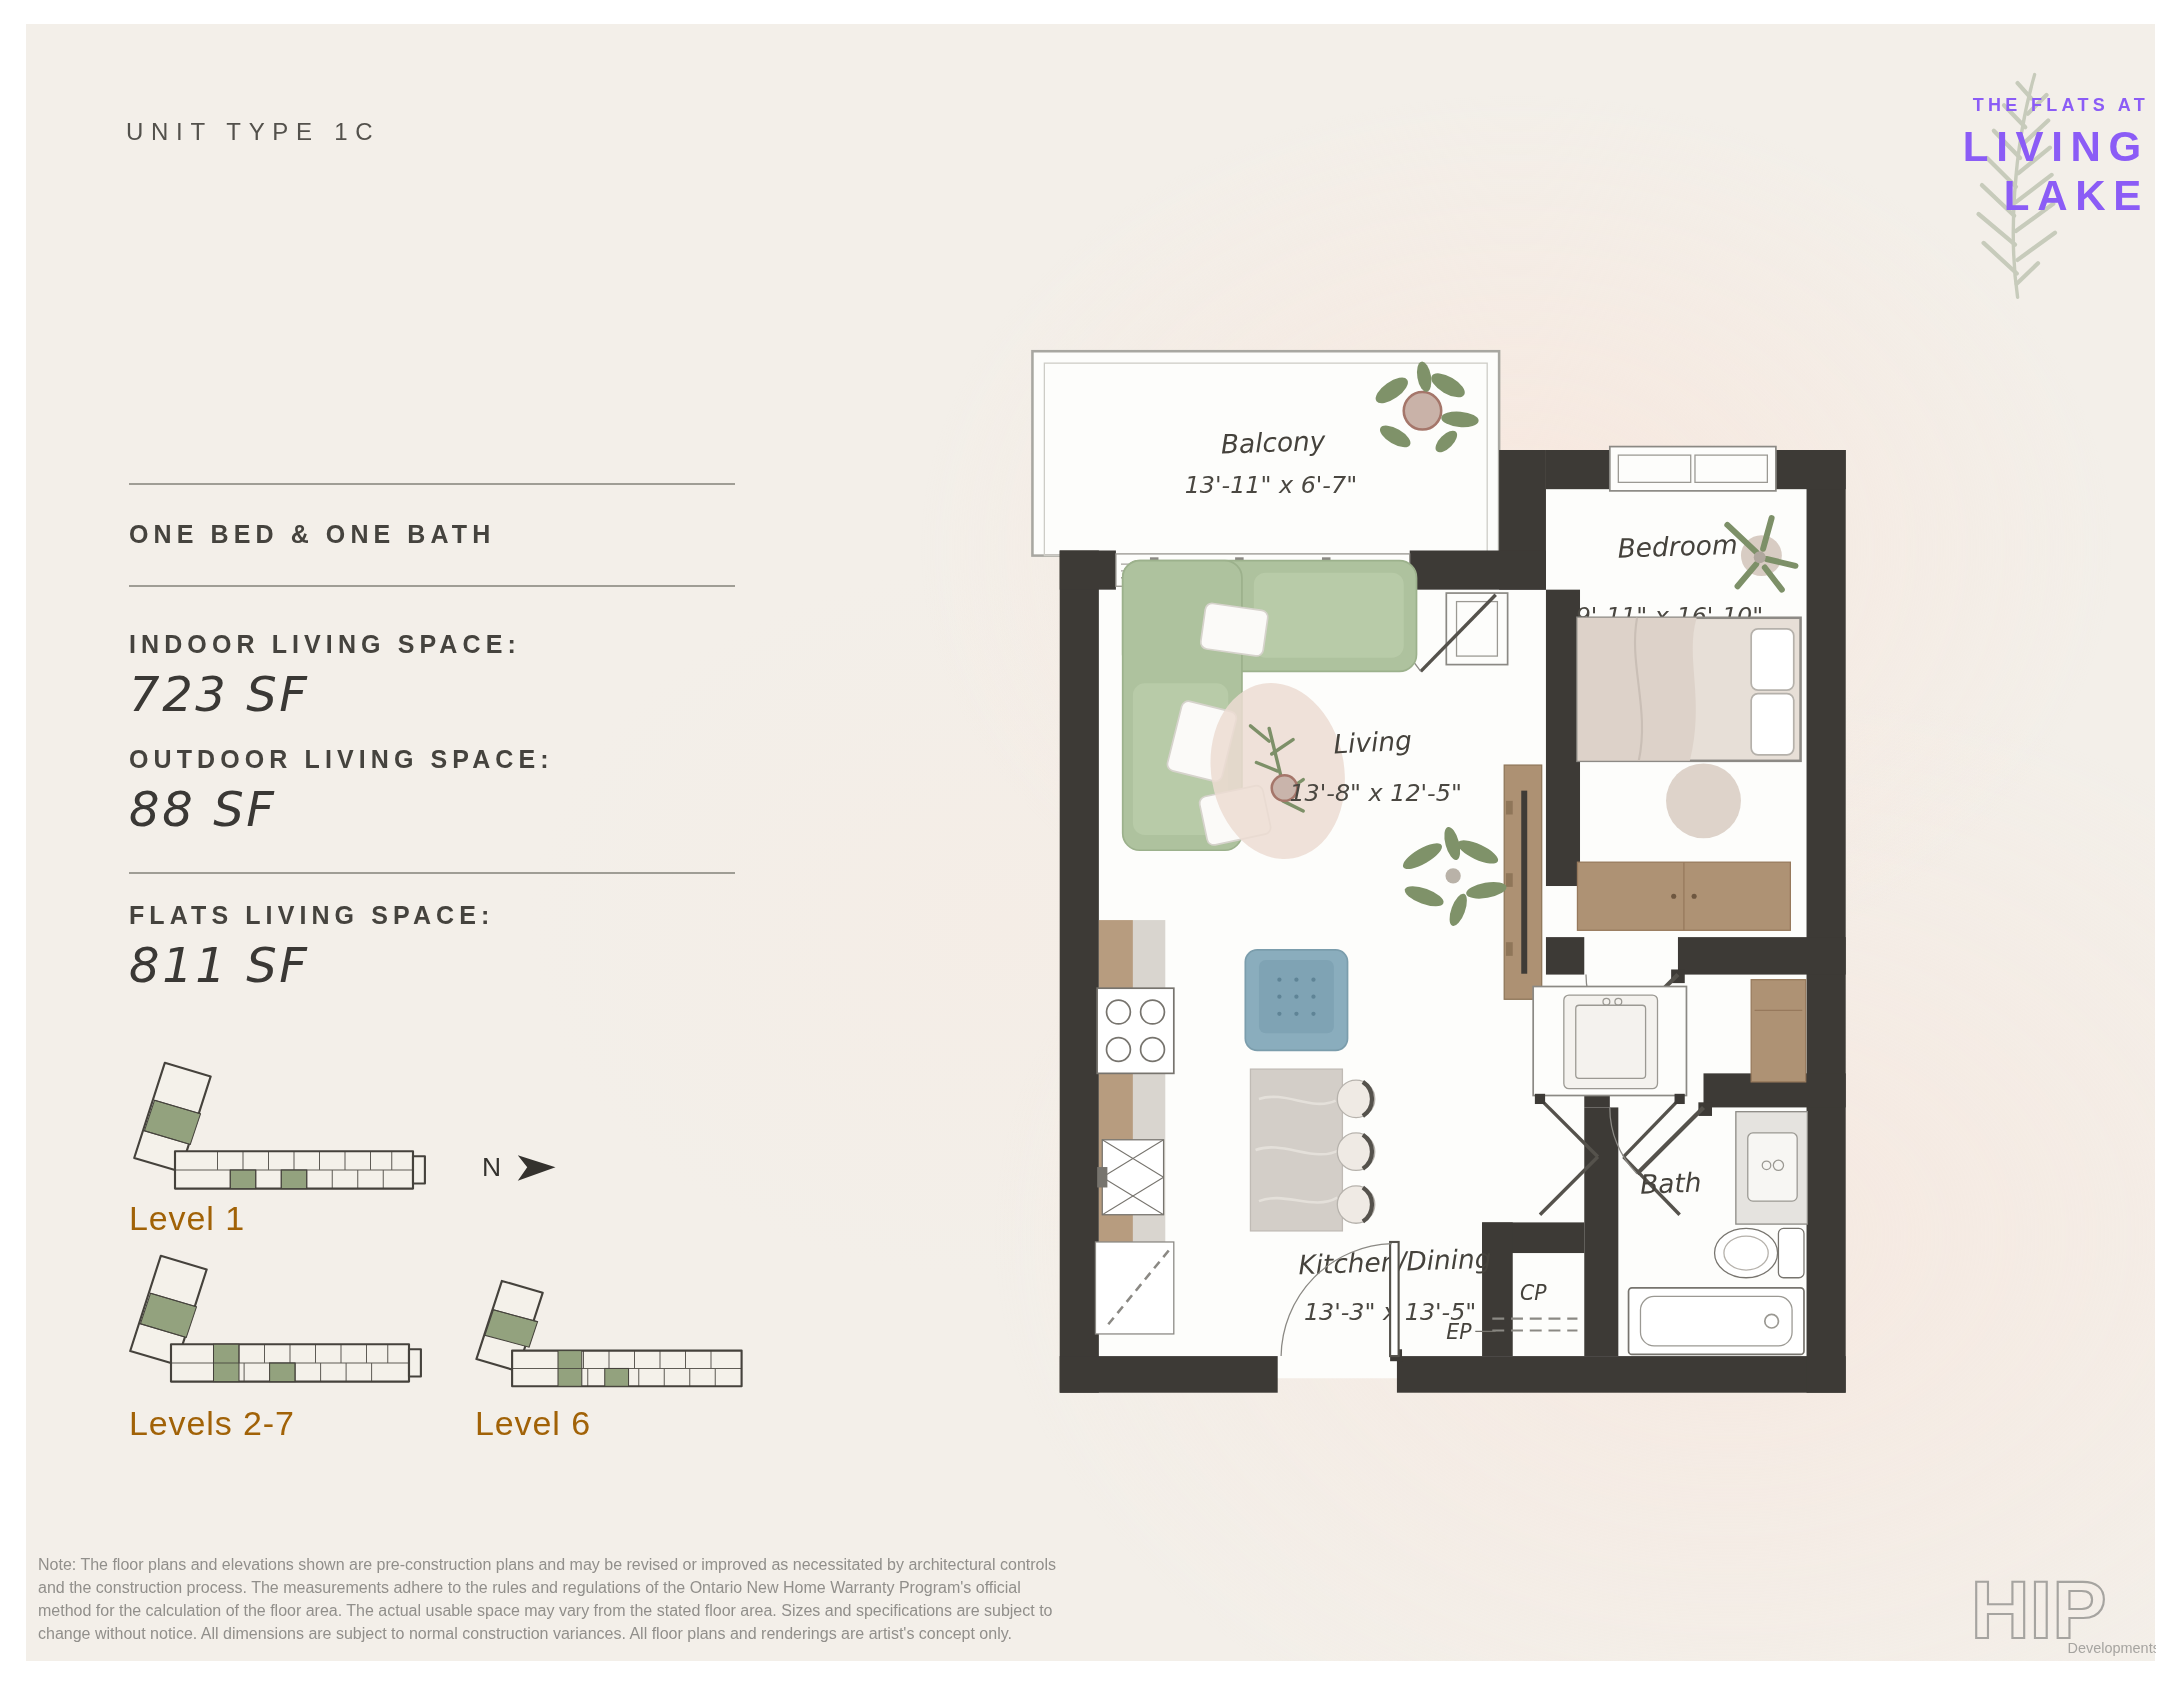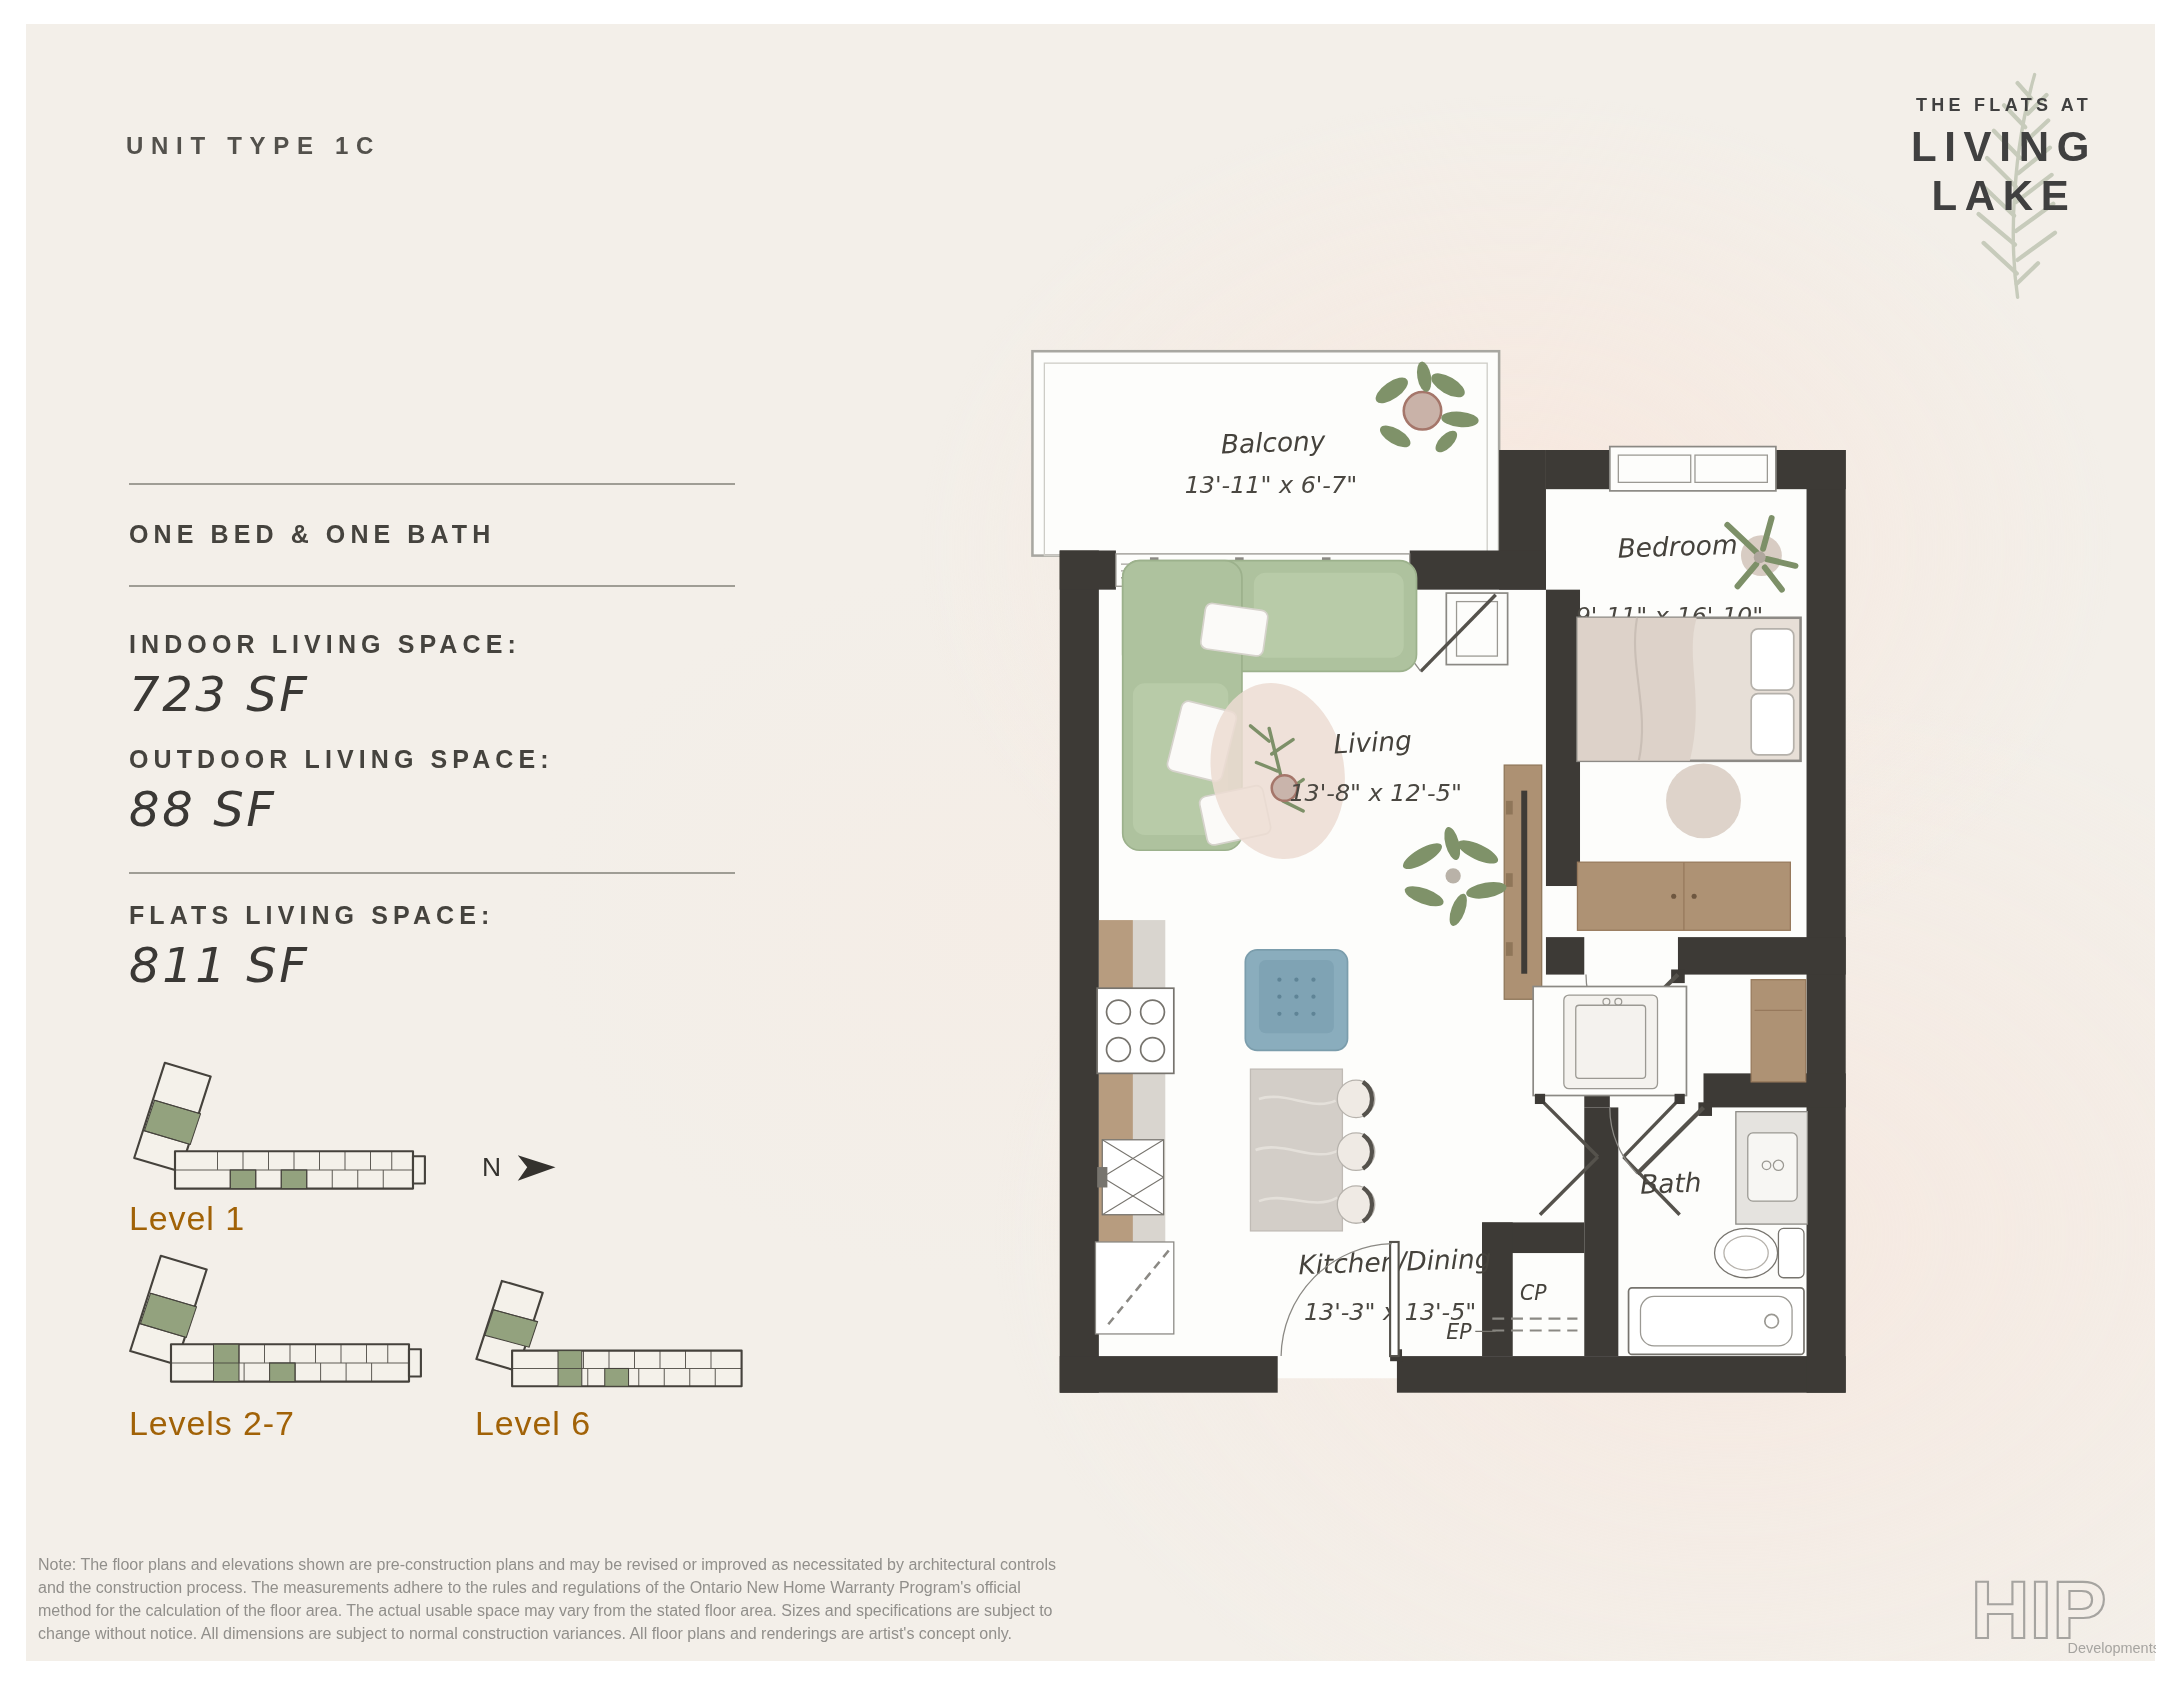--- a/index.html
+++ b/index.html
@@ -13,39 +13,39 @@
       radial-gradient(681px 511px at 46% 55%, rgba(246,235,227,.5), rgba(246,235,227,0) 70%);}
   .abs{position:absolute;}
   .unit-type{font-size:24px;letter-spacing:7.7px;color:#53514c;}
   .title{font-size:83px;font-weight:bold;letter-spacing:0px;color:#2c2b27;}
   .divider{height:1.7px;background:#8a887f;opacity:.8;}
   .h-label{font-size:25px;font-weight:bold;letter-spacing:5.1px;color:#45433e;}
   .script{font-family:"DejaVu Sans",sans-serif;font-style:italic;font-size:48px;
           letter-spacing:2.6px;color:#3a3835;}
   .lvl-label{font-size:34px;color:#a16207;letter-spacing:0.9px;}
   .north-n{font-size:26.4px;color:#34322e;letter-spacing:1.7px;}
-  .brand{width:290px;text-align:center;color:#404040;}
+  .brand{width:290px;text-align:right;color:#8b5cf6;}
   .brand .b1{font-size:18px;font-weight:bold;letter-spacing:4.3px;}
   .brand .b2{font-size:42px;font-weight:bold;letter-spacing:7.7px;margin-top:6.8px;}
   .brand .b3{font-size:42px;font-weight:bold;letter-spacing:7.7px;margin-top:1.7px;}
   .note{width:1035px;font-size:16px;line-height:23px;color:#918f8b;}
   svg text.plan-room{font-family:"DejaVu Sans",sans-serif;font-style:italic;
        fill:#45423c;font-size:31px;}
   svg text.plan-dim{font-family:"DejaVu Sans",sans-serif;font-style:italic;
        fill:#4a4741;font-size:28px;}
   svg text.plan-small{font-family:"DejaVu Sans",sans-serif;font-style:italic;
        fill:#45423c;font-size:24px;}
 </style>
 </head>
 <body>
 
 <div id="canvas">
   <div class="page"></div>
 
-  <div class="abs unit-type" style="left:126px;top:132px;font-weight:bold;">UNIT TYPE 1C</div>
+  <div class="abs unit-type" style="left:126px;top:118px;">UNIT TYPE 1C</div>
 
   <div class="abs" style="left:1859px;top:95px;width:290px;height:221px;">
     <svg class="abs" style="left:77px;top:-25.6px;" width="170" height="239" viewBox="0 0 200 280">
       <g stroke="#c3c8b7" stroke-width="5" stroke-linecap="round" opacity="0.9" fill="none">
         <path d="M96,268 C86,200 90,96 116,6" stroke-width="4"></path>
         <path d="M95,240 L56,204"></path>
           <path d="M96,224 L140,192"></path>
         <path d="M93,206 L50,170"></path>
           <path d="M94,190 L138,158"></path>
         <path d="M92,172 L54,136"></path>

